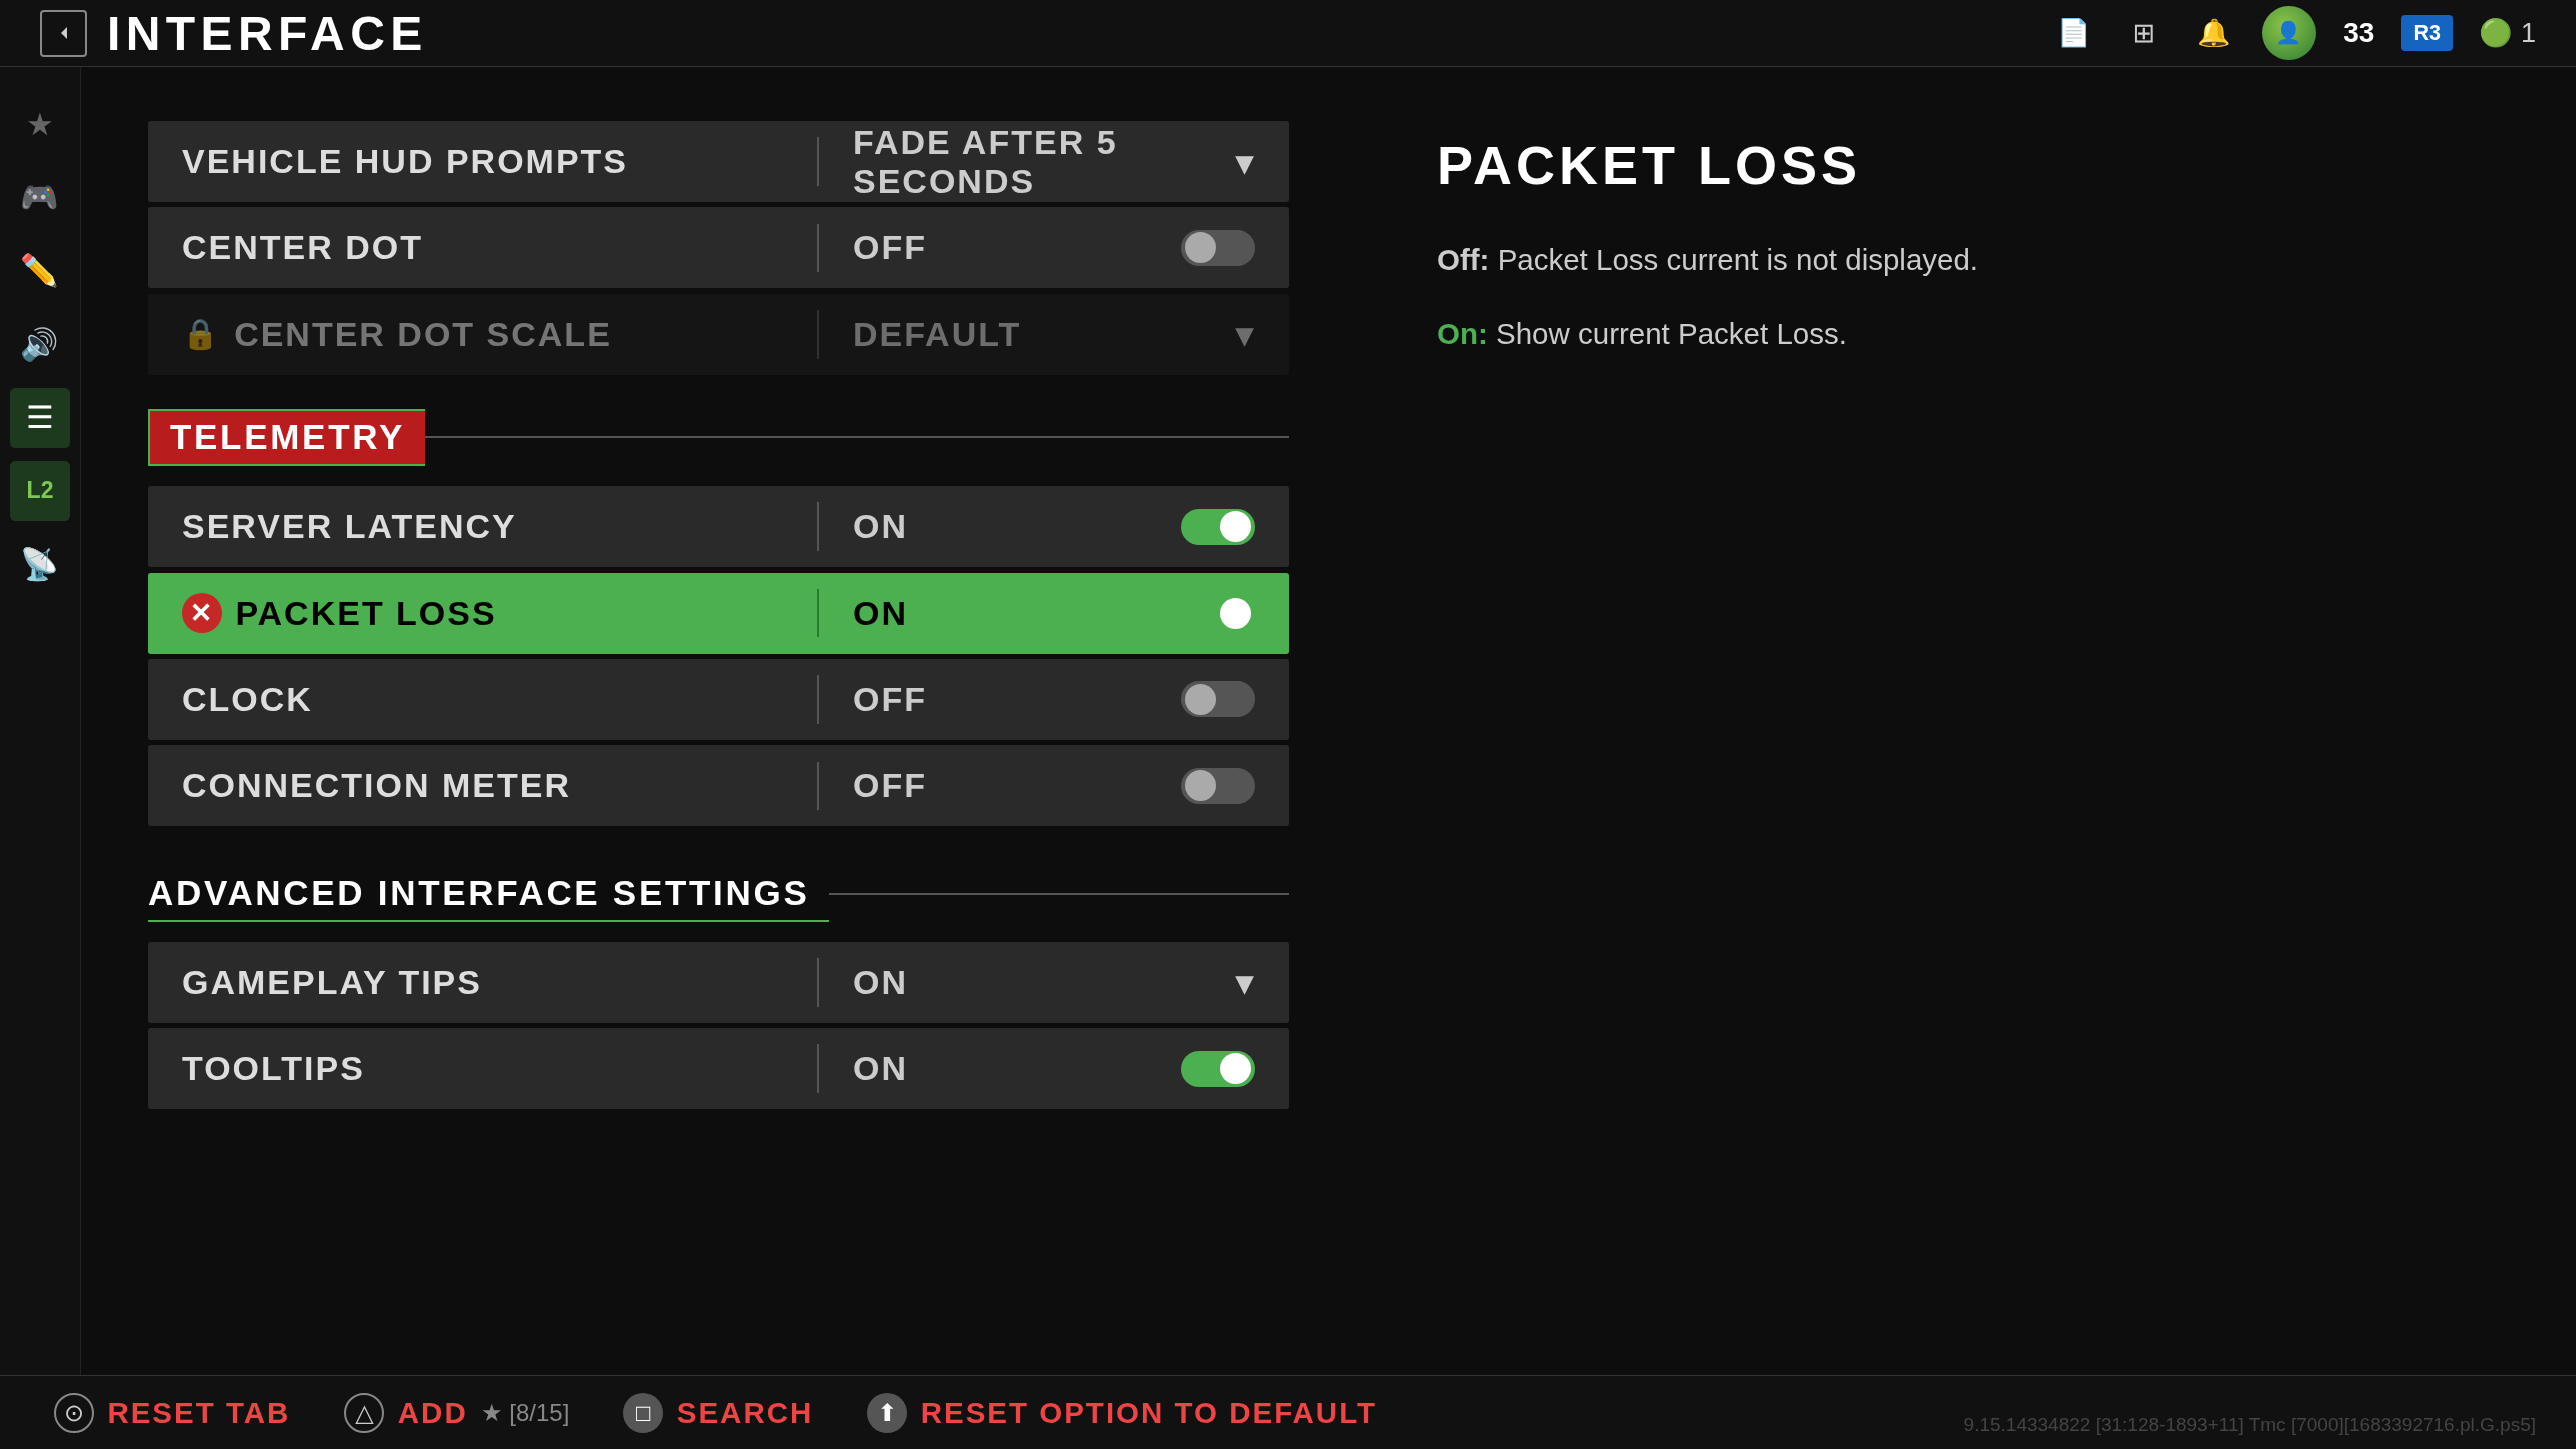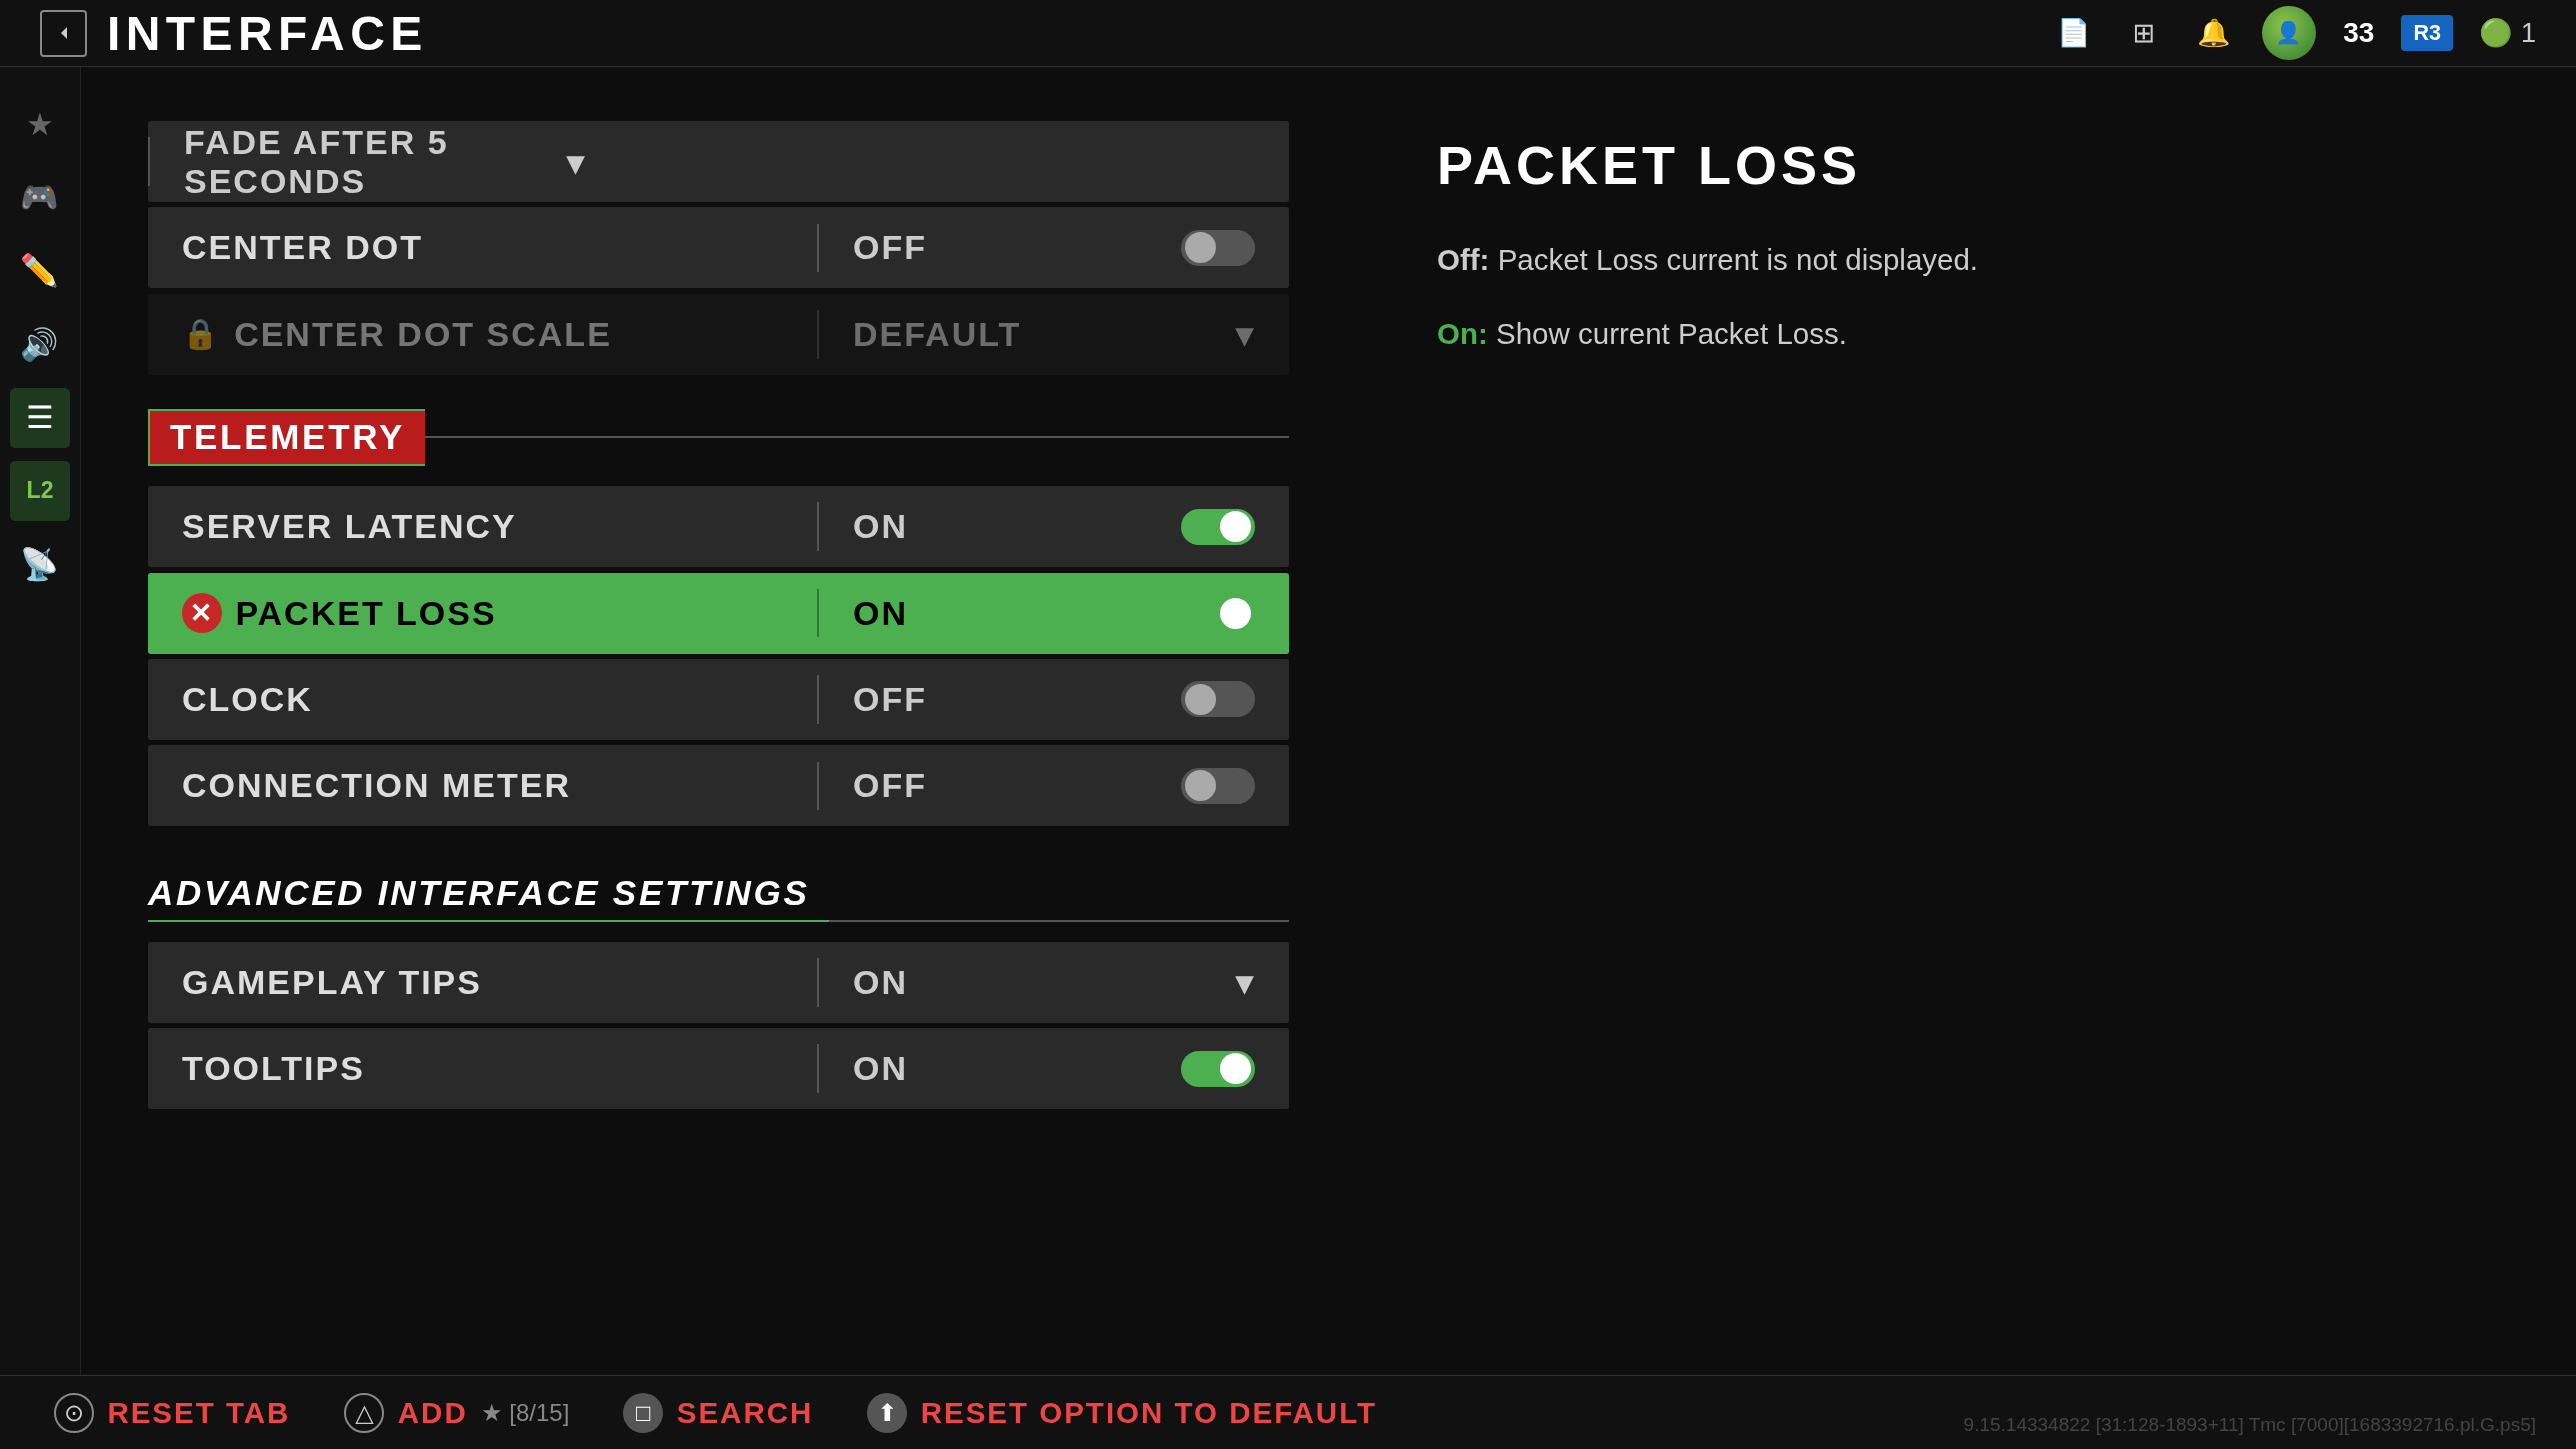--- a/index.html
+++ b/index.html
@@ -268,23 +268,22 @@
 
     .section-header-line {
       flex: 1;
       height: 2px;
       background: #555;
     }
 
     
     .advanced-section-header {
       display: flex;
-      align-items: flex-end;
+      align-items: center;
       margin: 40px 0 20px 0;
-      font-style: italic;
     }
 
     .advanced-section-header-label {
       font-size: 35px;
       font-weight: 700;
       color: #fff;
       letter-spacing: 2.7px;
       text-transform: uppercase;
       padding: 6.7px 20px 6.7px 0;
       border-bottom: 2px solid #4caf50;
@@ -438,20 +437,21 @@
   <div class="sidebar-item active">☰</div>
   <div class="sidebar-item-tab">L2</div>
   <div class="sidebar-item">📡</div>
 </div>
 
 <div class="main-content">
 
   <div class="settings-panel">
 
     <div class="setting-row">
+      <span class="setting-row-label">VEHICLE HUD PROMPTS</span>
       <div class="setting-row-divider"></div>
       <div class="setting-row-value">
         <span>FADE AFTER 5 SECONDS</span>
         <span class="dropdown-arrow">▾</span>
       </div>
     </div>
 
     <div class="setting-row">
       <span class="setting-row-label">CENTER DOT</span>
       <div class="setting-row-divider"></div>

